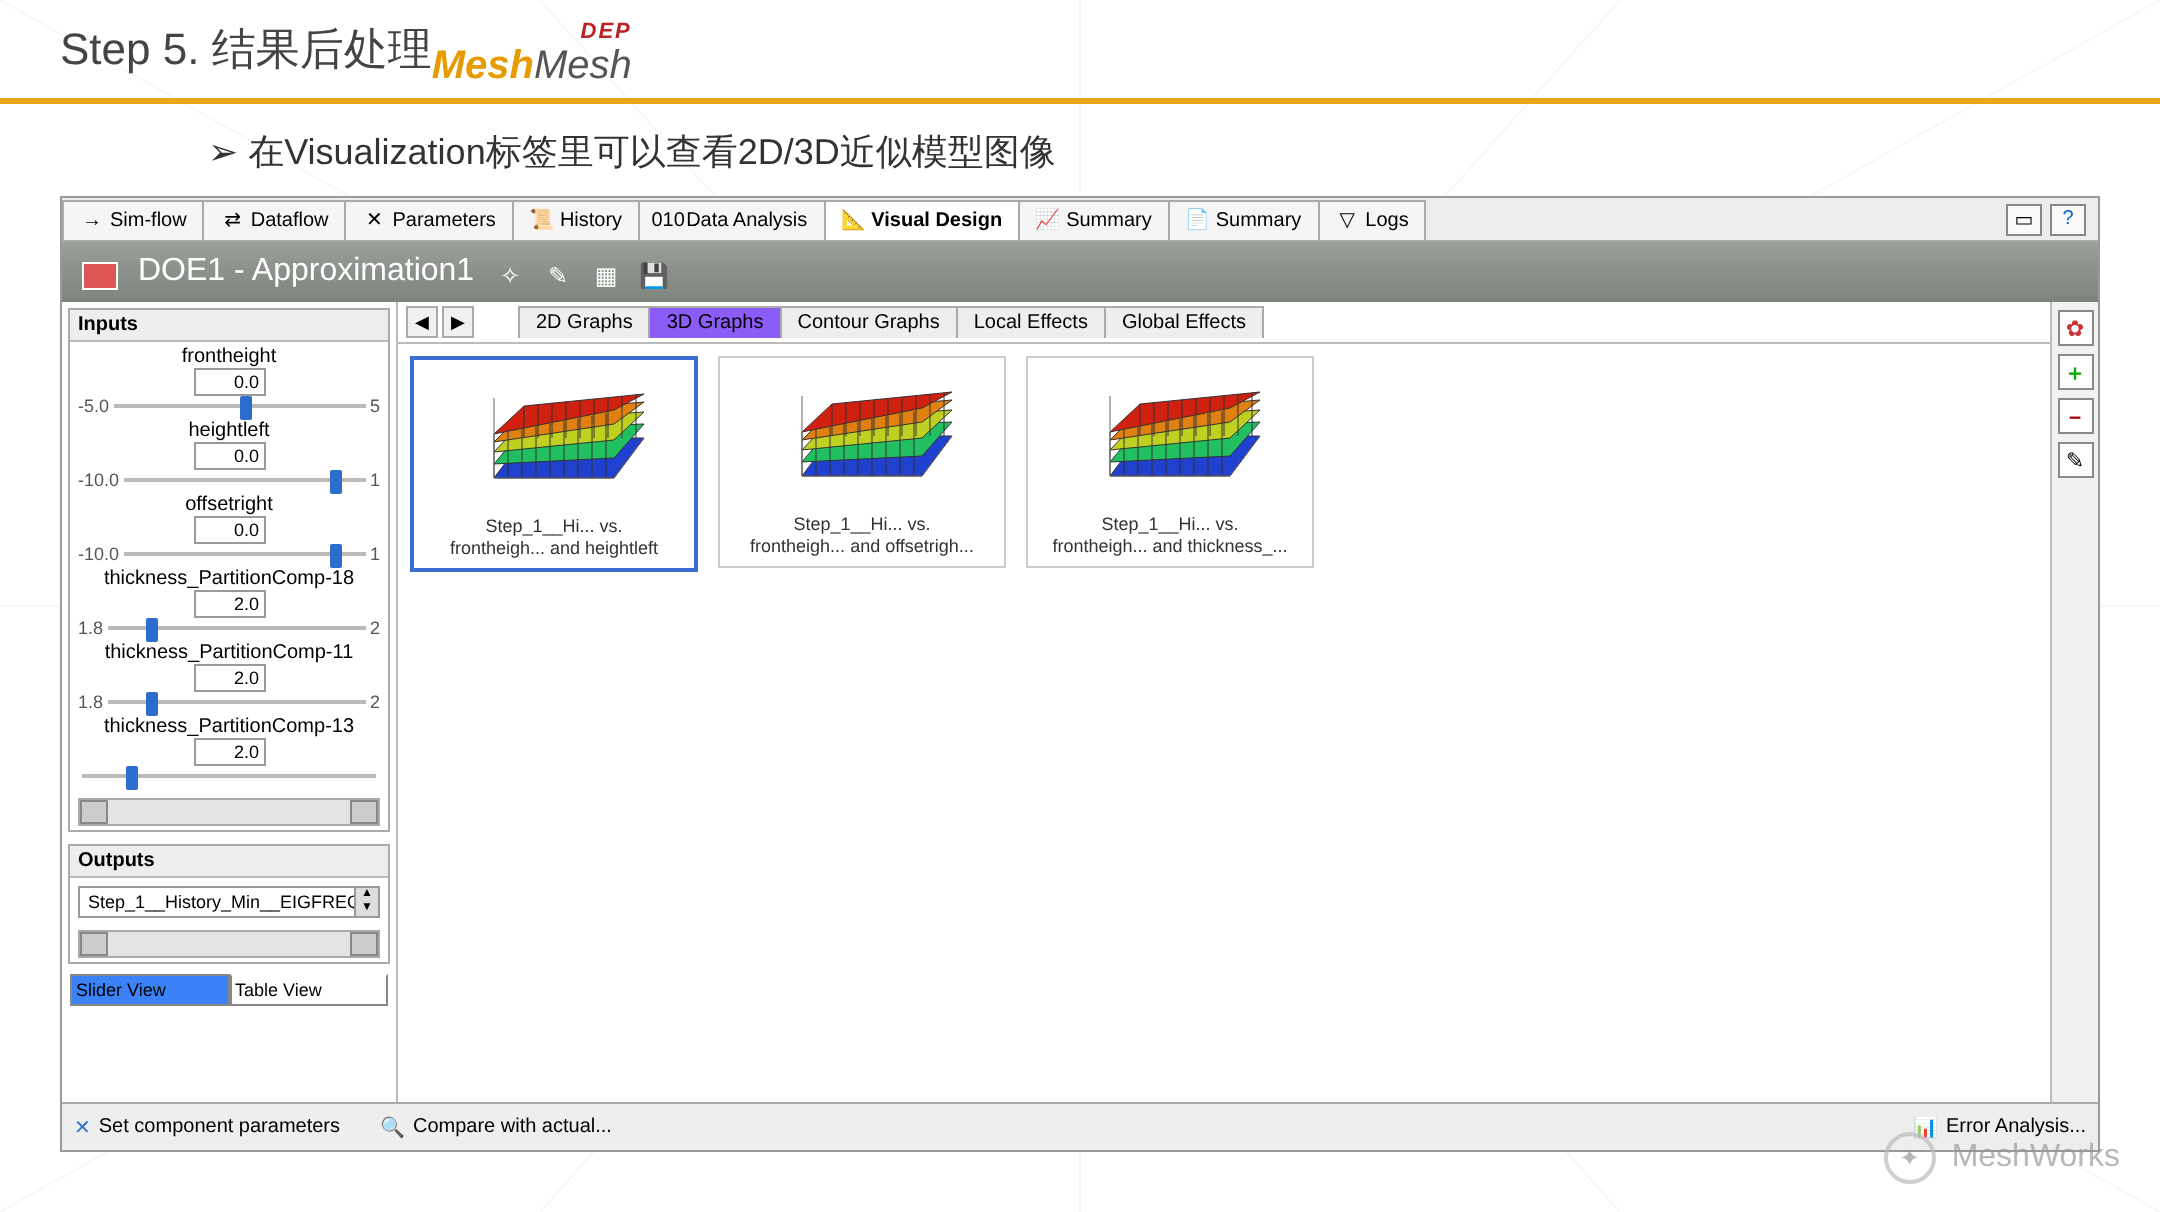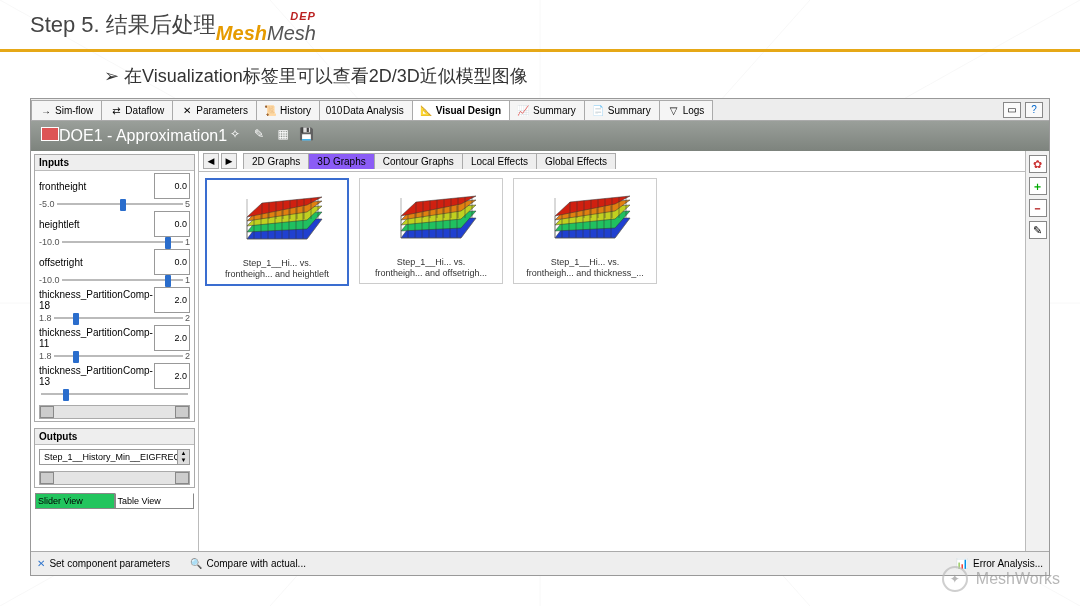--- a/index.html
+++ b/index.html
@@ -18,62 +18,62 @@
   
   .app-window { margin: 0 30px; border: 1px solid #999; background: #eef0f3; }
   
   .top-tabs { display: flex; align-items: center; background: #ededed; border-bottom: 1px solid #aaa; height: 22px; }
   .top-tab { display: inline-flex; align-items: center; gap: 3px; padding: 2px 8px; border: 1px solid #aaa; border-bottom: none; background: #f5f5f5; font-size: 10px; margin-right: -1px; height: 20px; cursor: pointer; }
   .top-tab.active { background: #fff; font-weight: bold; }
   .top-tab .ico { width: 12px; height: 12px; display: inline-flex; align-items: center; justify-content: center; font-size: 10px; }
   .top-tabs-right { margin-left: auto; display: flex; gap: 4px; padding-right: 6px; }
   .iconbtn { width: 18px; height: 16px; border: 1px solid #888; background: #fafafa; display: inline-flex; align-items: center; justify-content: center; font-size: 10px; cursor: pointer; }
   
-  .titlebar { display: flex; align-items: flex-start; padding: 6px 10px; background: linear-gradient(#9a9f9a, #7d837d); color: #fff; font-size: 16px; }
+  .titlebar { display: flex; align-items: flex-end; gap: 10px; padding: 6px 10px; background: linear-gradient(#9a9f9a, #7d837d); color: #fff; font-size: 16px; }
   .titlebar .ticon { width: 18px; height: 14px; background: #d55; border: 1px solid #fff; }
   .titlebar .tools { display: flex; gap: 8px; }
   .titlebar .tools span { width: 16px; height: 14px; display: inline-flex; align-items: center; justify-content: center; font-size: 12px; cursor: pointer; }
   
   .sub-tabs { display: flex; background: #ededed; padding-top: 2px; border-bottom: 1px solid #aaa; }
   .sub-tab { padding: 3px 10px; font-size: 10px; border: 1px solid #aaa; border-bottom: none; background: #eee; cursor: pointer; margin-right: -1px; }
   .sub-tab.active { background: #fff; position: relative; top: 1px; }
   
   .workspace { display: flex; background: #fff; height: 400px; }
   
   .left-pane { width: 168px; border-right: 1px solid #bbb; display: flex; flex-direction: column; font-size: 10px; }
   .group-box { border: 1px solid #aaa; margin: 3px; }
   .group-title { background: #eee; padding: 2px 4px; font-weight: bold; border-bottom: 1px solid #bbb; font-size: 10px; }
   .inputs-body { overflow-y: auto; overflow-x: hidden; max-height: 260px; padding: 2px 4px; }
   .input-row { margin-bottom: 2px; }
-  .input-label { display: flex; justify-content: space-between; align-items: center; }
-  .input-field { width: 36px; height: 26px; font-size: 9px; text-align: right; border: 1px solid #999; padding-right: 2px; }
+  .input-label { display: flex; justify-content: space-between; align-items: center; flex-direction: column; }
+  .input-field { width: 36px; height: 14px; font-size: 9px; text-align: right; border: 1px solid #999; padding-right: 2px; }
   .slider-row { display: flex; align-items: center; gap: 2px; font-size: 9px; color: #555; }
   .slider { flex: 1; height: 10px; position: relative; }
   .slider-track { position: absolute; left: 0; right: 0; top: 4px; height: 2px; background: #bbb; }
   .slider-thumb { position: absolute; top: 0; width: 6px; height: 12px; background: #2a6dcc; border-radius: 1px; }
   .hscroll { height: 14px; background: #e4e4e4; border: 1px solid #aaa; margin: 2px 4px; position: relative; }
   .hscroll::before, .hscroll::after { content: ""; position: absolute; width: 12px; top:0; bottom:0; background:#ccc; border:1px solid #888; }
   .hscroll::before { left:0; } .hscroll::after { right:0; }
   
   .outputs-body { padding: 4px; }
   .select-like { border: 1px solid #999; background: #fff; padding: 2px 14px 2px 4px; font-size: 9px; position: relative; }
   .select-like .spin { position: absolute; right: 0; top: 0; bottom: 0; width: 12px; display: flex; flex-direction: column; }
   .select-like .spin div { flex:1; border-left:1px solid #999; background:#ddd; font-size:6px; text-align:center; line-height:7px; }
   
   .viewbtns { display: flex; margin: 2px 4px; }
-  .viewbtn { flex: 1; font-size: 9px; padding: 2px; border: 1px solid #888; background: #22c55e; cursor: pointer; }
+  .viewbtn { flex: 1; font-size: 9px; padding: 2px; border: 1px solid #888; background: #3b82f6; cursor: pointer; }
   .viewbtn.active { background: #fff; border-top: 1px solid #fff; }
   
   .rangebtns { display: flex; gap: 6px; margin: 4px; }
   .rb { flex: 1; font-size: 10px; padding: 4px; border: 1px solid #888; background: linear-gradient(#fefefe,#e5e5e5); cursor: pointer; text-align:center; }
   
   .mid-pane { flex: 1; display: flex; flex-direction: column; }
   .mid-tool { display: flex; align-items: center; padding: 2px 4px; border-bottom: 1px solid #bbb; gap: 2px; }
   .nav-arrow { width: 16px; height: 16px; border: 1px solid #aaa; background: #f0f0f0; display:inline-flex; align-items:center; justify-content:center; cursor:pointer; font-size:9px; }
-  .graph-tabs { display: flex; margin-left: 4px; }
+  .graph-tabs { display: flex; margin-left: 20px; }
   .graph-tab { padding: 2px 8px; font-size: 10px; border: 1px solid #aaa; border-bottom: none; background: #eee; cursor: pointer; margin-right: -1px; }
   .graph-tab.active { background: #8b5cf6; }
   
   .graph-area { flex: 1; background: #fff; padding: 6px; display: flex; align-items: flex-start; gap: 10px; overflow: auto; }
   .thumb { width: 144px; border: 1px solid #ccc; padding: 4px; text-align: center; font-size: 9px; color: #333; cursor: pointer; }
   .thumb.selected { border: 2px solid #3a6dd0; }
   .thumb-label { margin-top: 4px; line-height: 1.2; }
   .surf { width: 100px; height: 70px; margin: 0 auto; position: relative; }
   
   .right-tool { width: 24px; border-left: 1px solid #bbb; background: #f1f1f1; display: flex; flex-direction: column; align-items: center; padding-top: 4px; gap: 4px; }

